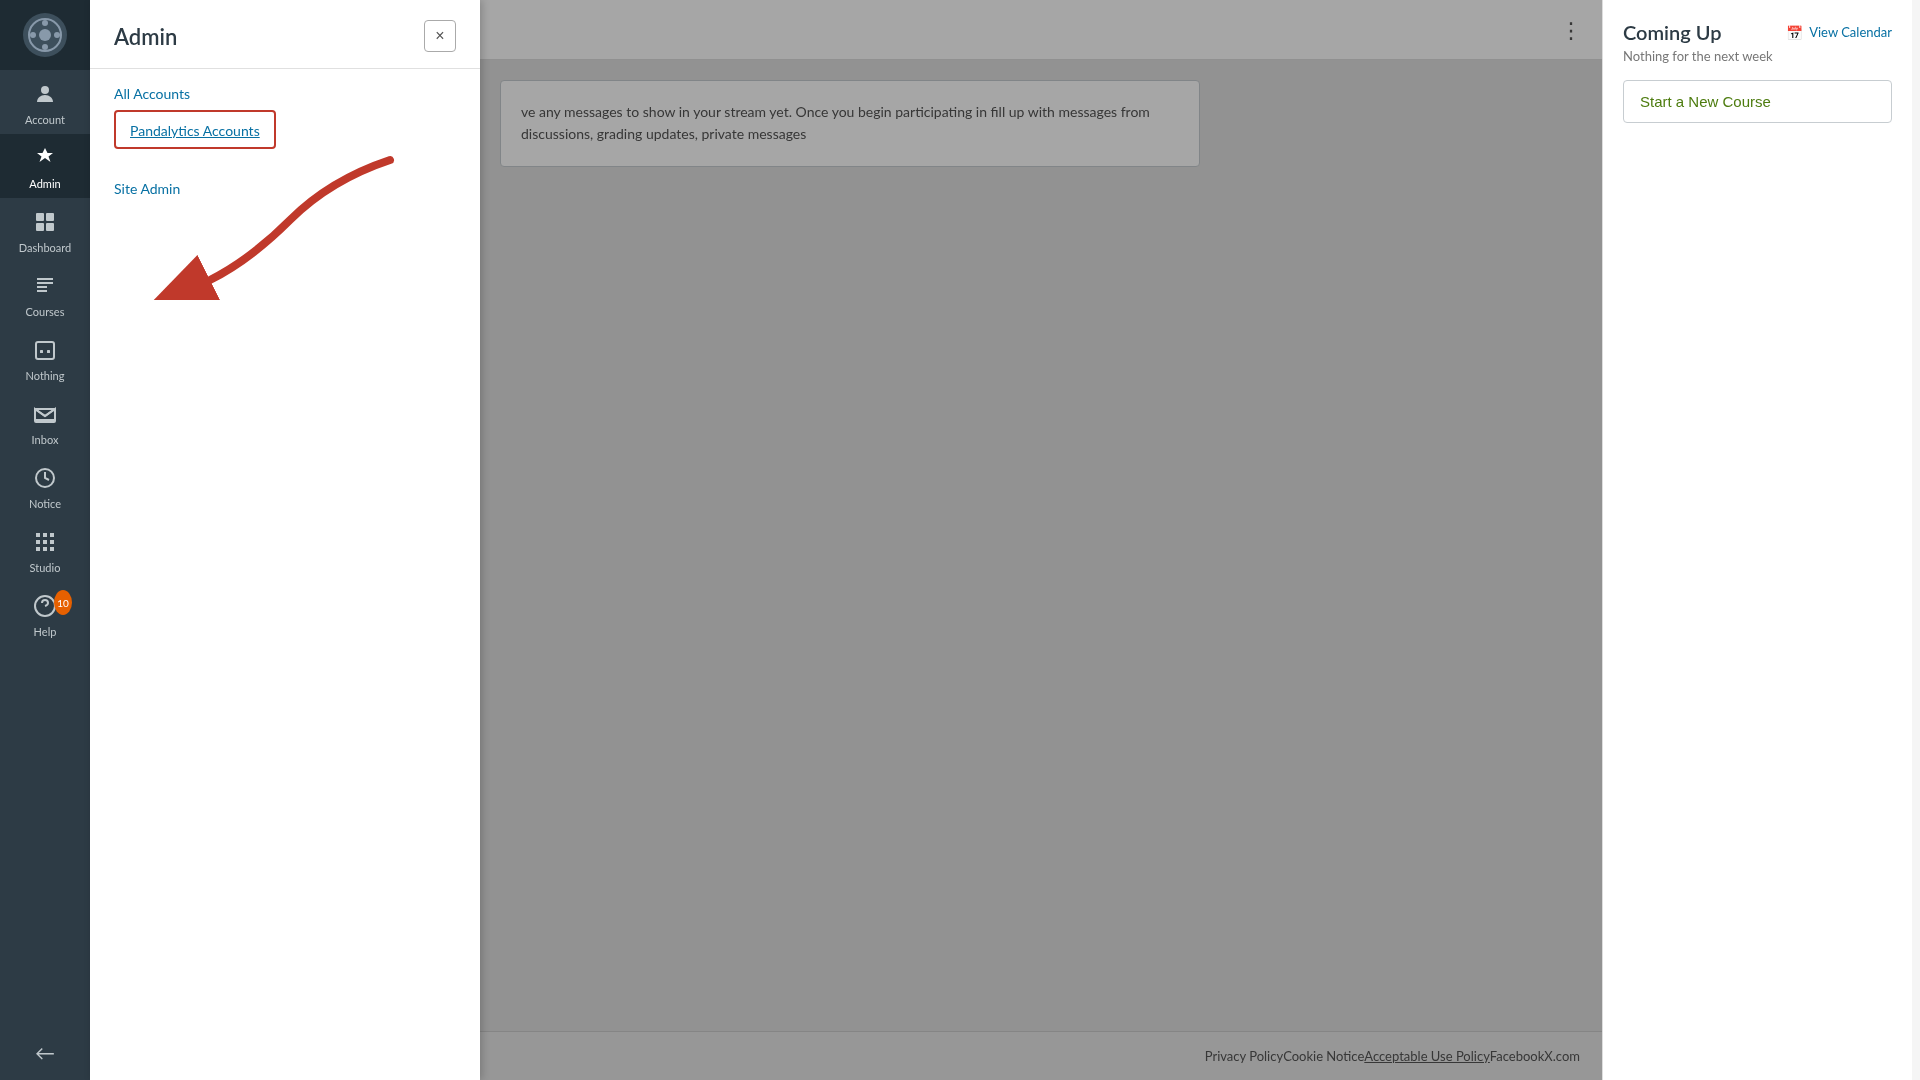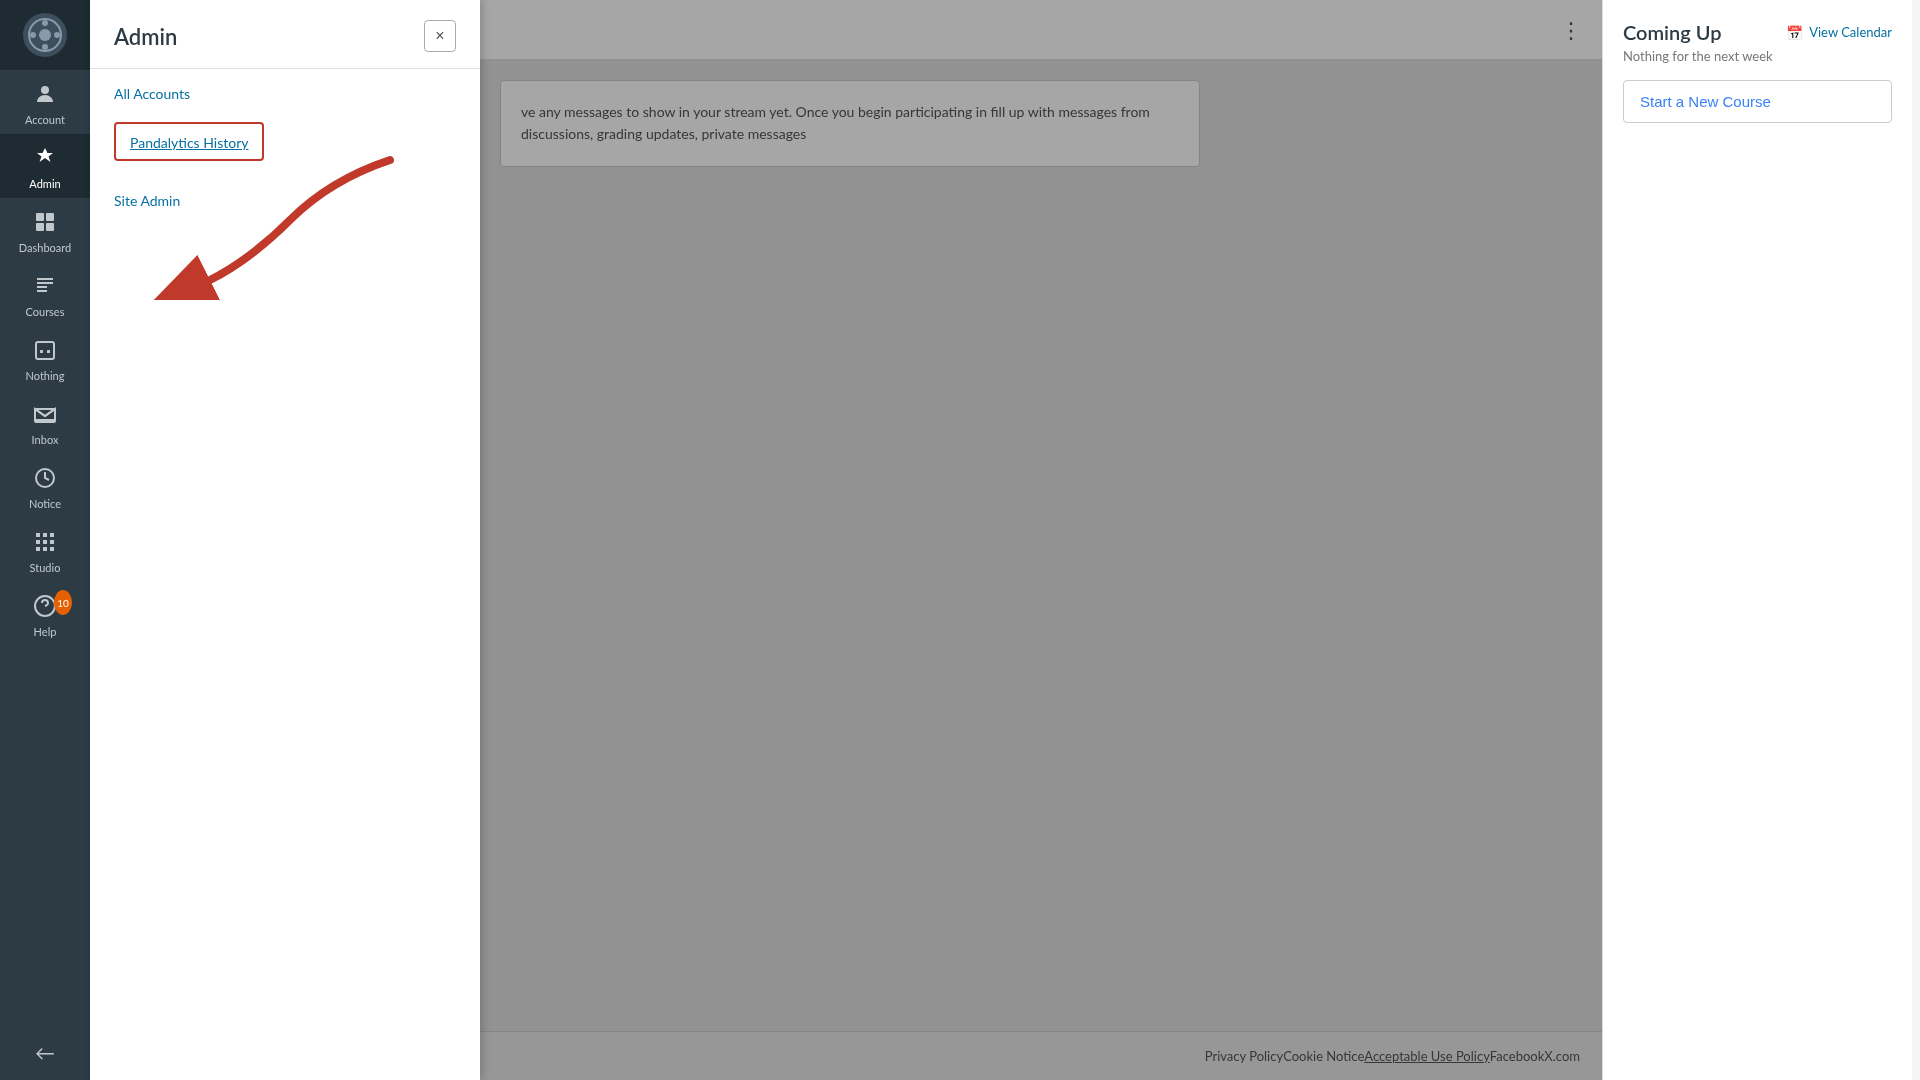--- a/index.html
+++ b/index.html
@@ -129,21 +129,21 @@
     }
     .admin-panel-body {
       padding: 16px 24px;
       flex: 1;
     }
     .all-accounts-link {
       color: #0770a3;
       font-size: 14px;
       text-decoration: none;
       display: block;
-      margin-bottom: 20px;
+      margin-bottom: 8px;
     }
     .account-item {
       border: 2px solid #c0392b;
       border-radius: 4px;
       padding: 8px 14px;
       display: inline-block;
       margin-bottom: 8px;
     }
     .account-item a {
       color: #0770a3;
@@ -256,21 +256,21 @@
     }
     .action-btn {
       display: block;
       width: 100%;
       padding: 12px 16px;
       background: #fff;
       border: 1px solid #c7cdd1;
       border-radius: 4px;
       text-align: left;
       font-size: 15px;
-      color: #3b82f6;
+      color: #4d7c0f;
       cursor: pointer;
       text-decoration: none;
     }
 
     
     .arrow-annotation {
       position: absolute;
       top: 140px;
       left: 130px;
       z-index: 300;
@@ -409,21 +409,21 @@
 
 <div class="admin-panel">
   <div class="admin-panel-header">
     <span class="admin-panel-title">Admin</span>
     <button class="close-btn">×</button>
   </div>
   <div class="admin-panel-body">
     <a class="all-accounts-link">All Accounts</a>
     <div>
       <div class="account-item">
-        <a>Pandalytics History</a>
+        <a>Pandalytics Accounts</a>
       </div>
     </div>
     <br>
     <a class="site-admin-link">Site Admin</a>
   </div>
 </div>
 
 <div style="position:absolute; left:480px; right:310px; top:0; bottom:0; display:flex; flex-direction:column; background:#e0e0e0;">
 
   <div class="main-topbar">

